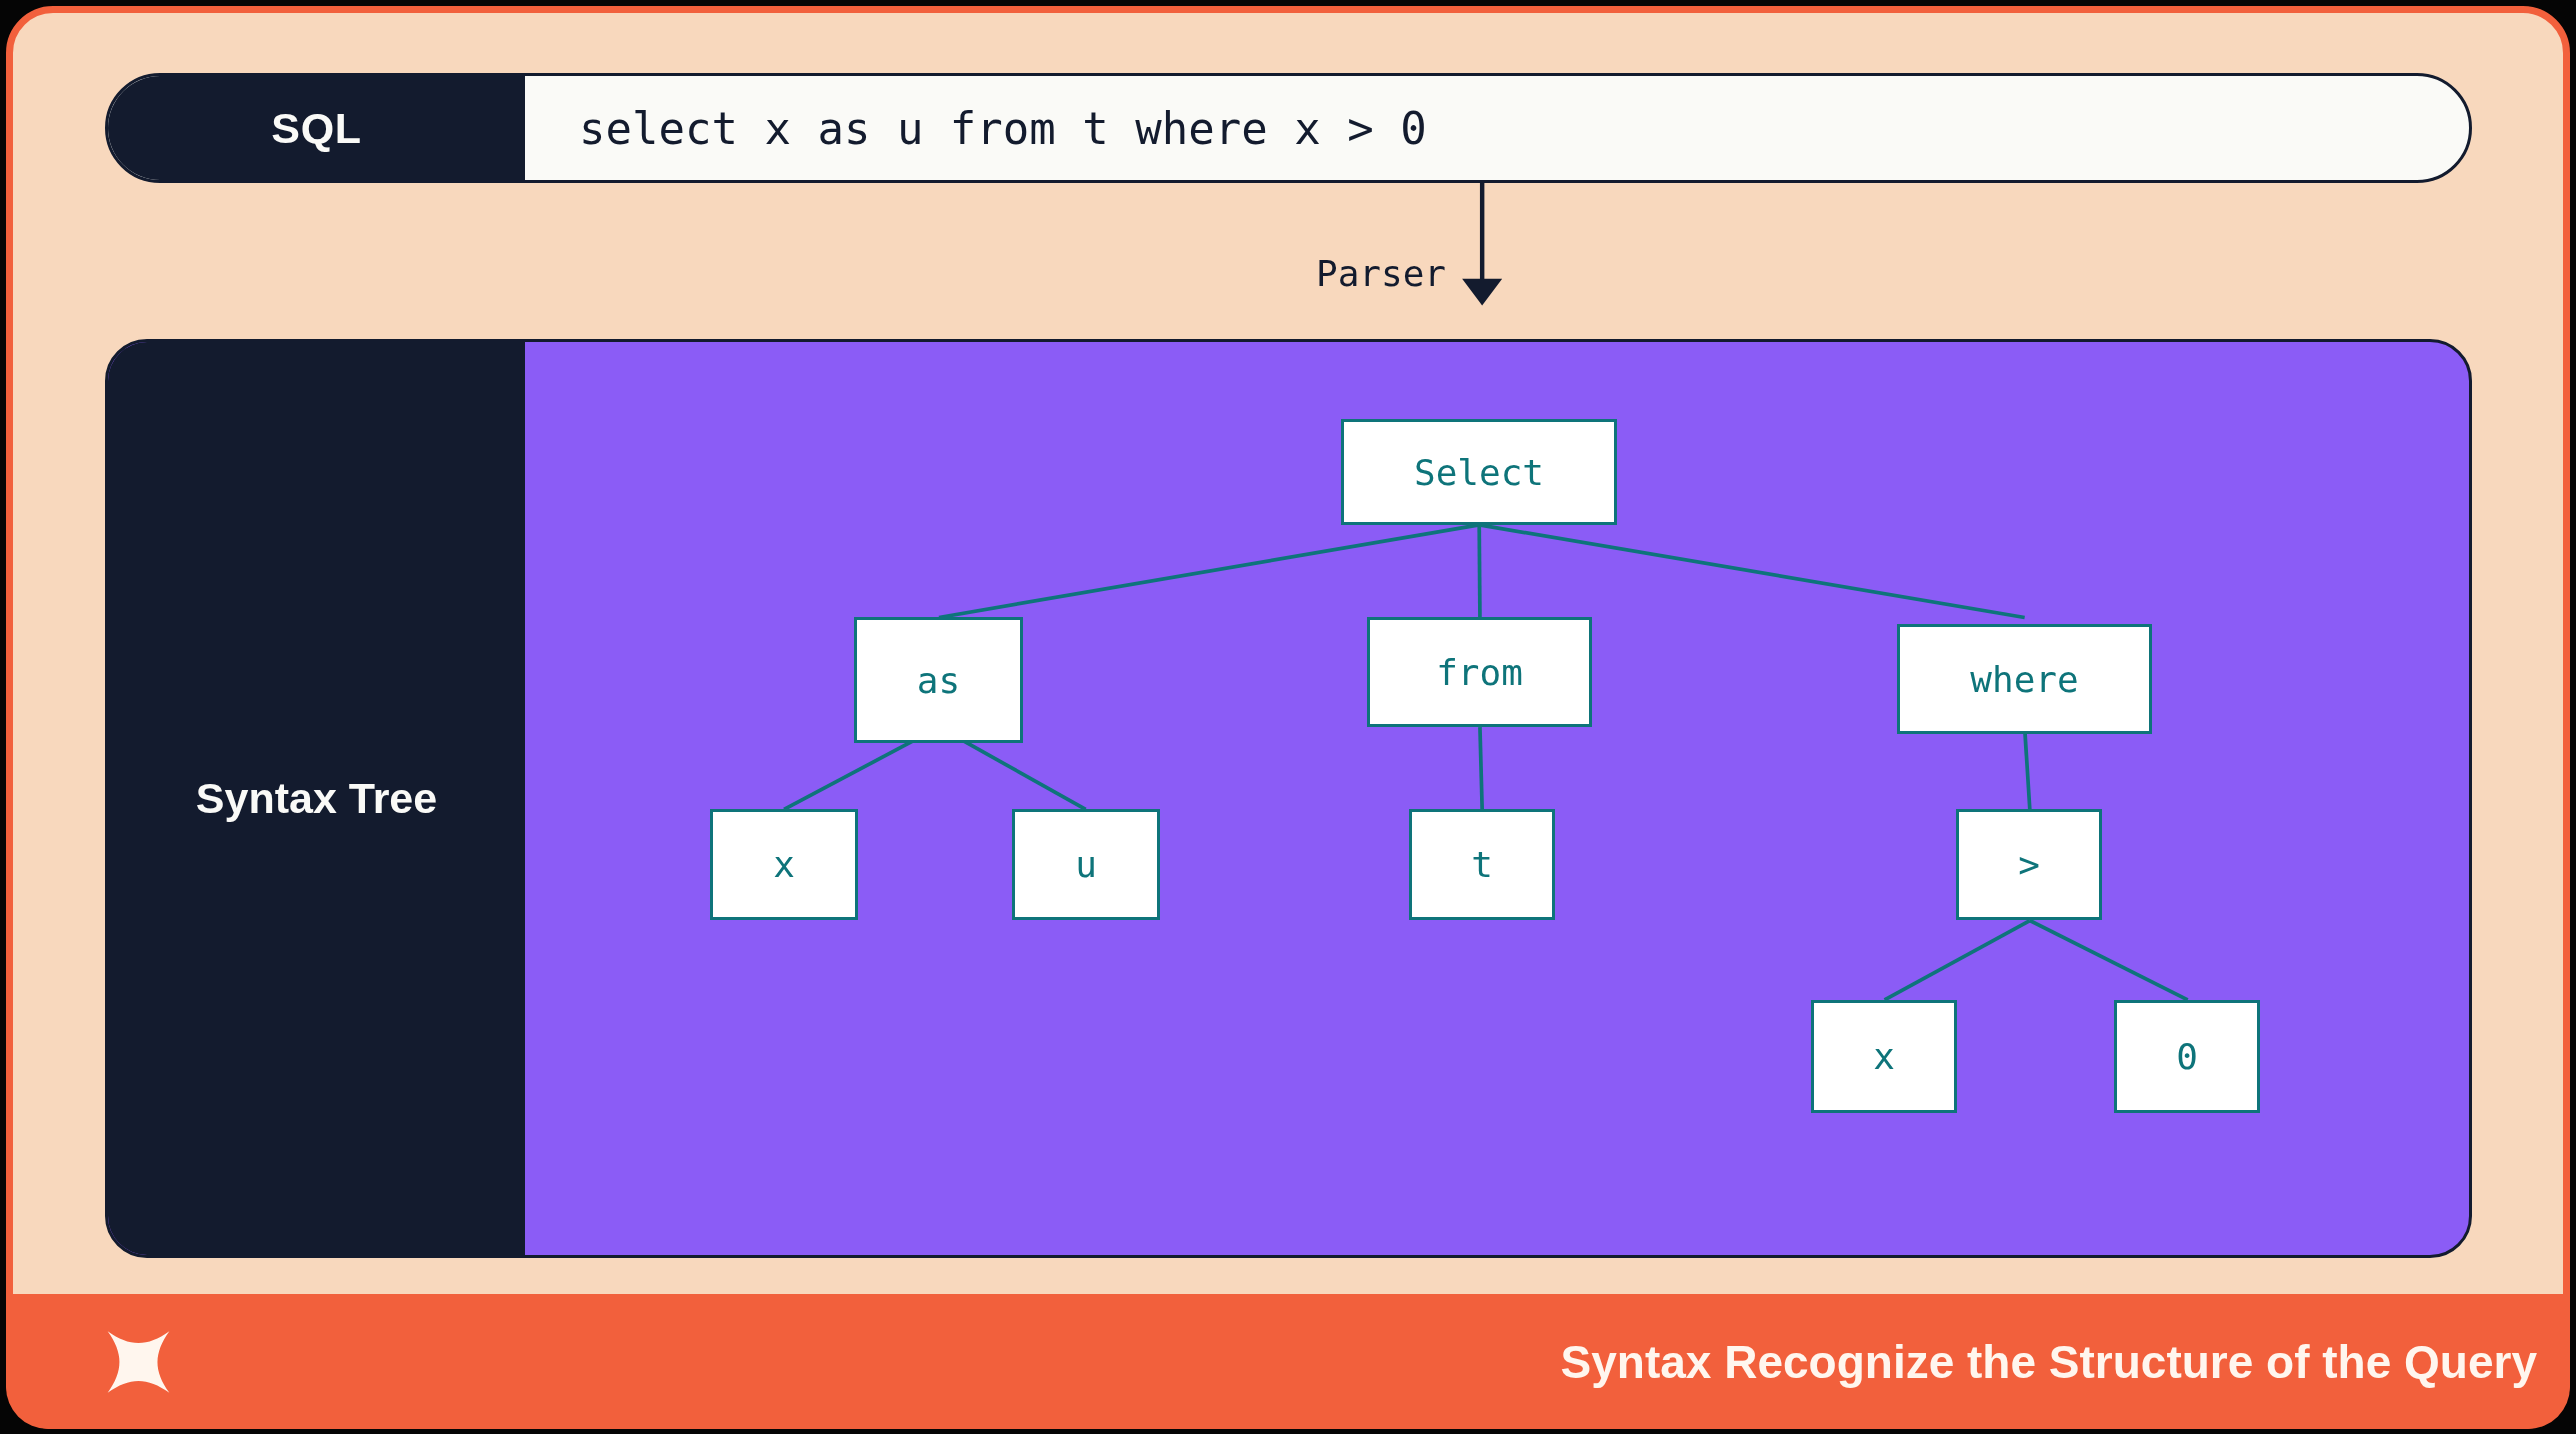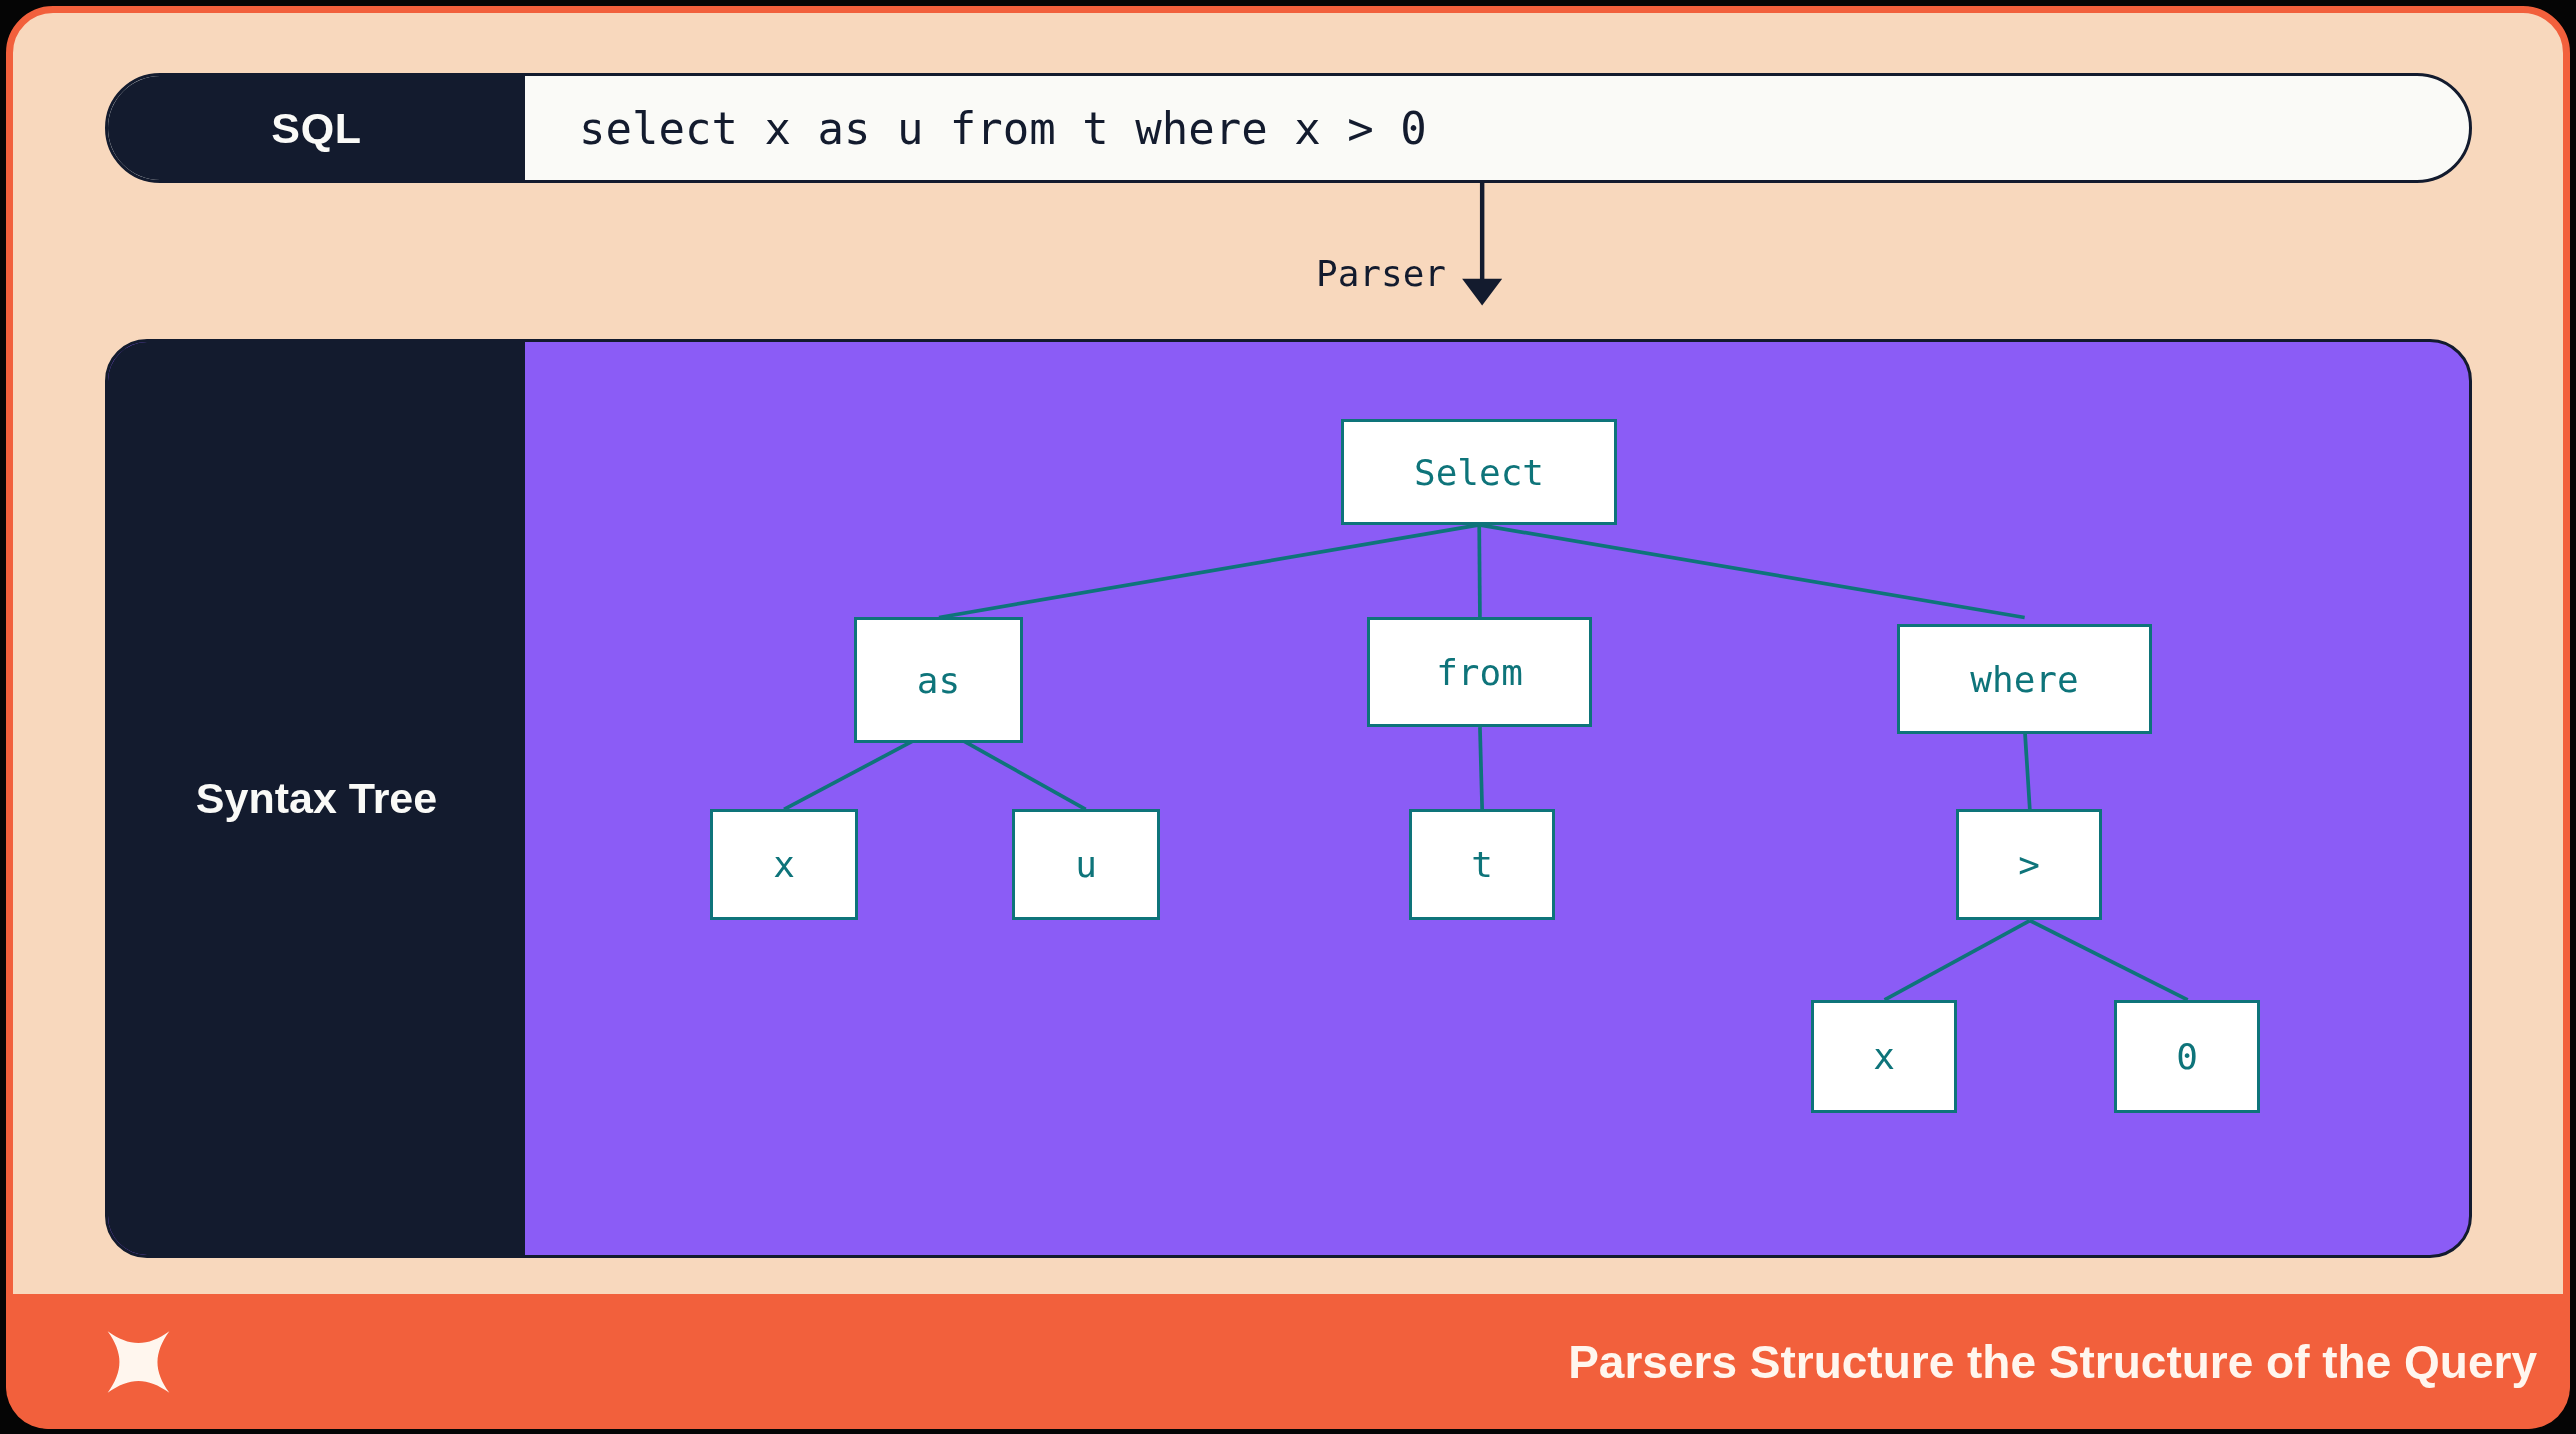--- a/index.html
+++ b/index.html
@@ -158,17 +158,17 @@
       <span>x</span>
     </div>
   <div class="node" style="left:2114px; top:1000px; width:146px; height:113px;">
       <span>0</span>
     </div>
 
   <div class="footer">
     <svg class="footer-logo" viewBox="0 0 100 100">
       <path d="M50 1 C55 31 69 45 99 50 C69 55 55 69 50 99 C45 69 31 55 1 50 C31 45 45 31 50 1 Z" fill="#FFF6EE" transform="rotate(45 50 50)"></path>
     </svg>
-    <div class="footer-caption">Parsers Structure the Structure of the Query</div>
+    <div class="footer-caption">Syntax Recognize the Structure of the Query</div>
   </div>
 
 </div>
 
 
 </body></html>

